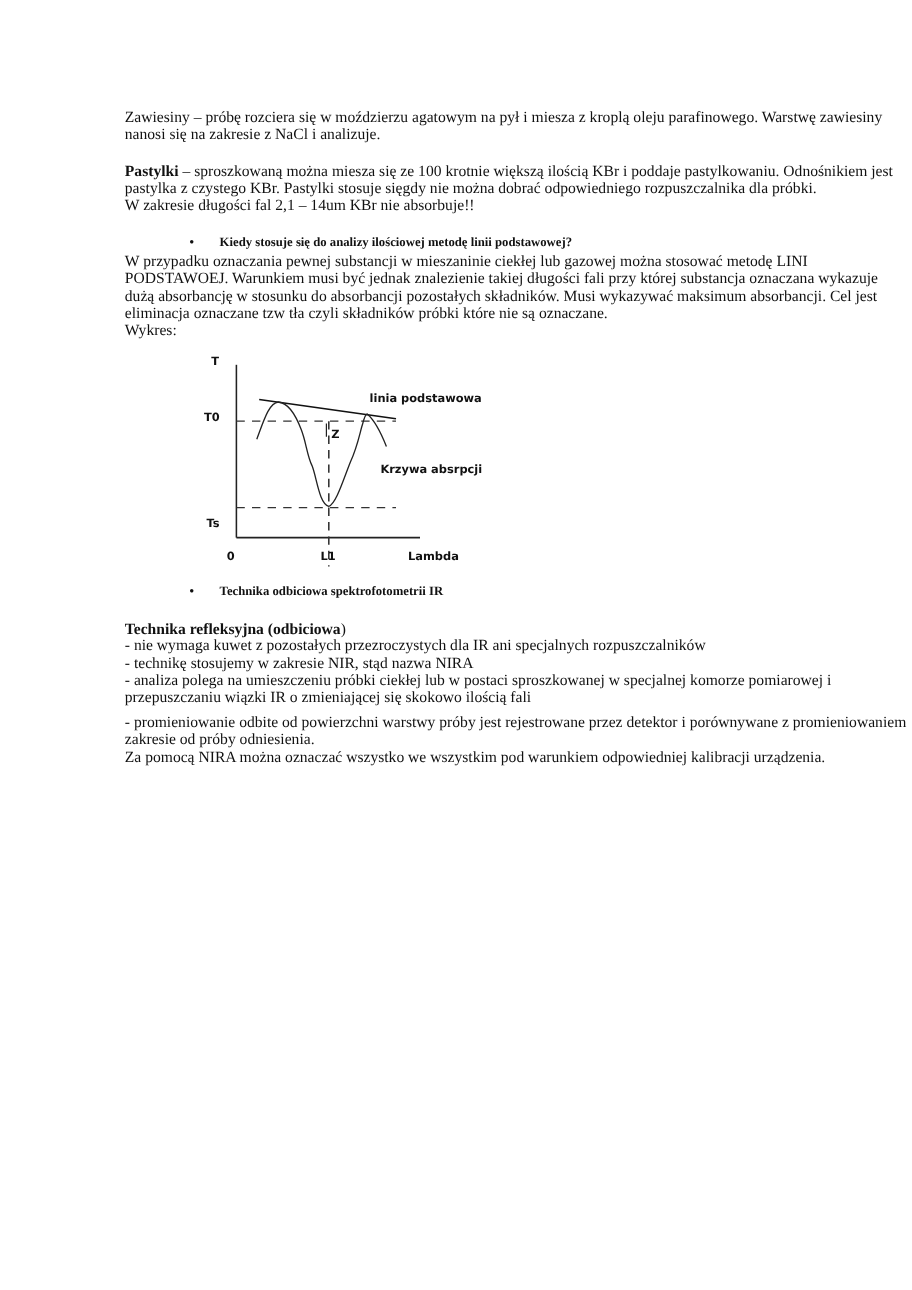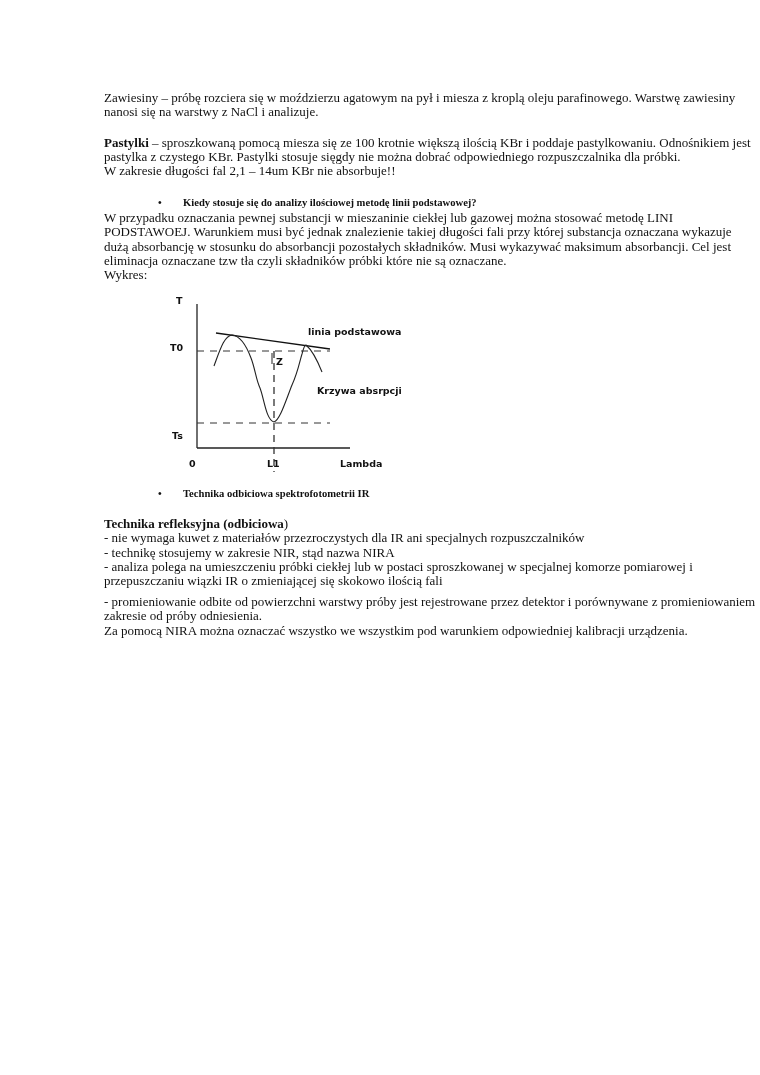--- a/index.html
+++ b/index.html
@@ -12,43 +12,43 @@
   .bullet-dot { position:absolute; left:68px; }
   .bullet-text { position:absolute; left:93px; }
   svg text { font-family:"DejaVu Sans", "Liberation Sans", sans-serif; font-weight:bold; font-size:9.5px; fill:#111; }
 </style>
 </head>
 <body>
 
 <div class="page">
 
   <div class="line" style="top:91px">Zawiesiny – próbę rozciera się w moździerzu agatowym na pył i miesza z kroplą oleju parafinowego. Warstwę zawiesiny</div>
-  <div class="line" style="top:105px">nanosi się na warstwy z NaCl i analizuje.</div>
+  <div class="line" style="top:105px">nanosi się na zakresie z NaCl i analizuje.</div>
 
-  <div class="line" style="top:136px"><span class="b">Pastylki</span><span> – sproszkowaną pomocą miesza się ze 100 krotnie większą ilością KBr i poddaje pastylkowaniu. Odnośnikiem jest</span></div>
+  <div class="line" style="top:136px"><span class="b">Pastylki</span><span> – sproszkowaną można miesza się ze 100 krotnie większą ilością KBr i poddaje pastylkowaniu. Odnośnikiem jest</span></div>
   <div class="line" style="top:150px">pastylka z czystego KBr. Pastylki stosuje sięgdy nie można dobrać odpowiedniego rozpuszczalnika dla próbki.</div>
   <div class="line" style="top:164px">W zakresie długości fal 2,1 – 14um KBr nie absorbuje!!</div>
 
   <div class="bullet-line" style="top:196px; width:600px;">
     <span class="bullet-dot">•</span>
     <span class="bullet-text">Kiedy stosuje się do analizy ilościowej metodę linii podstawowej?</span>
   </div>
   <div class="line" style="top:211px">W przypadku oznaczania pewnej substancji w mieszaninie ciekłej lub gazowej można stosować metodę LINI</div>
   <div class="line" style="top:225px">PODSTAWOEJ.  Warunkiem musi być jednak znalezienie takiej długości fali przy której substancja oznaczana wykazuje</div>
   <div class="line" style="top:240px">dużą absorbancję w stosunku do absorbancji pozostałych składników. Musi wykazywać maksimum absorbancji. Cel jest</div>
   <div class="line" style="top:254px">eliminacja oznaczane tzw tła czyli składników próbki które nie są oznaczane.</div>
   <div class="line" style="top:268px">Wykres:</div>
 
   <div class="bullet-line" style="top:487px; width:600px;">
     <span class="bullet-dot">•</span>
     <span class="bullet-text">Technika odbiciowa spektrofotometrii IR</span>
   </div>
 
   <div class="line" style="top:517px"><span class="b">Technika refleksyjna (odbiciowa</span><span>)</span></div>
-  <div class="line" style="top:531px">- nie wymaga kuwet z materiałów przezroczystych dla IR ani specjalnych rozpuszczalników</div>
+  <div class="line" style="top:531px">- nie wymaga kuwet z pozostałych przezroczystych dla IR ani specjalnych rozpuszczalników</div>
   <div class="line" style="top:546px">- technikę stosujemy w zakresie NIR, stąd nazwa NIRA</div>
   <div class="line" style="top:560px">- analiza polega na umieszczeniu próbki ciekłej lub w postaci sproszkowanej w specjalnej komorze pomiarowej i</div>
   <div class="line" style="top:574px">przepuszczaniu wiązki IR o zmieniającej się skokowo ilością fali</div>
   <div class="line" style="top:595px">- promieniowanie odbite od powierzchni warstwy próby jest rejestrowane przez detektor i porównywane z promieniowaniem</div>
   <div class="line" style="top:609px">zakresie od próby odniesienia.</div>
   <div class="line" style="top:624px">Za pomocą NIRA można oznaczać wszystko we wszystkim pod warunkiem odpowiedniej kalibracji urządzenia.</div>
 </div>
 
 <svg width="760" height="1075" style="position:absolute; left:0; top:0; pointer-events:none;">
 

